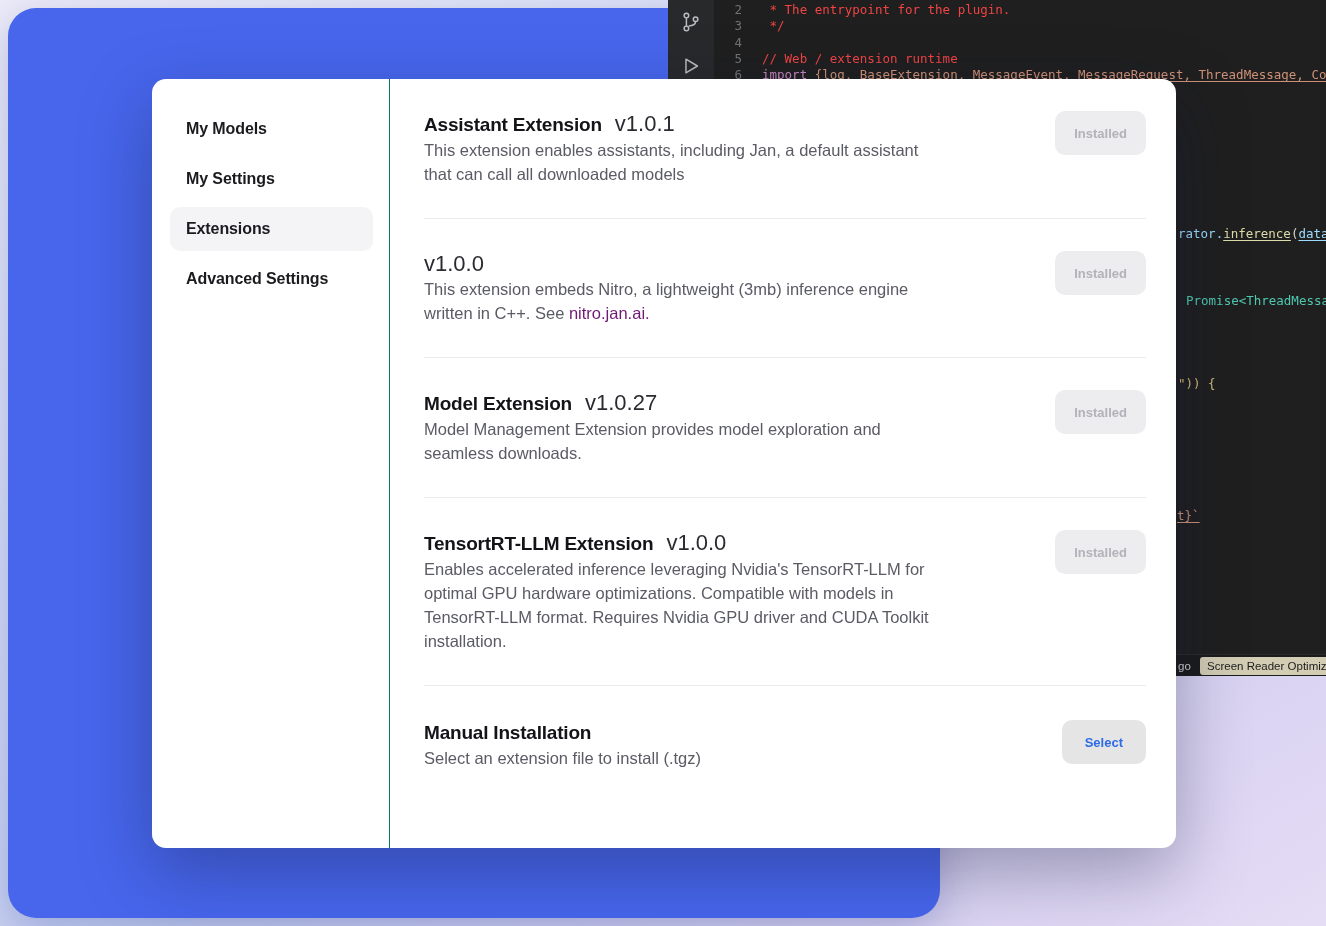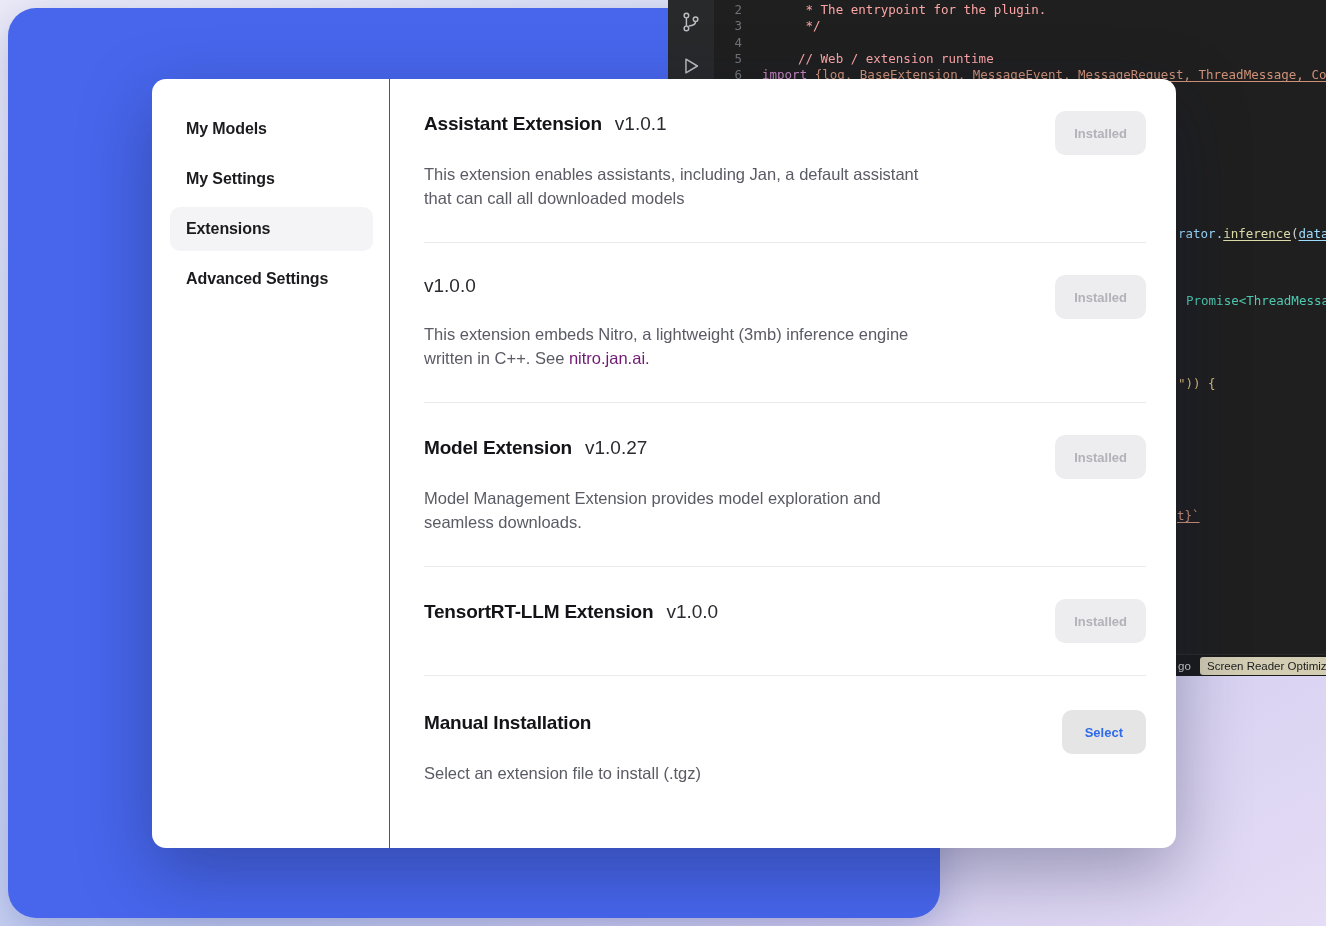--- a/index.html
+++ b/index.html
@@ -28,21 +28,21 @@
   }
   .activity-bar {
     position: absolute; left: 0; top: 0; width: 46px; height: 100%;
     background: #28292b; display: flex; flex-direction: column;
     align-items: center; padding-top: 11px; gap: 22px;
   }
   .activity-bar svg { display: block; }
   .code-pane { position: absolute; left: 46px; top: 2px; right: 0; }
   .code-line { display: flex; height: 16.3px; line-height: 16.3px; white-space: pre; }
   .ln { width: 28px; text-align: right; margin-right: 20px; color: #6f7377; flex-shrink: 0; }
-  .tok-comment { color: #fca5a5; margin-left: 36px; }
+  .tok-comment { color: #ef4444; }
   .tok-kw { color: #c586c0; }
   .tok-import { color: #ce9178; text-decoration: underline; text-underline-offset: 2px; }
   .frag {
     position: absolute; z-index: 2; white-space: pre;
     font-family: "DejaVu Sans Mono", "Liberation Mono", monospace;
     font-size: 12.5px; line-height: 16px; color: #d4d4d4;
   }
   .tok-fn { color: #dcdcaa; }
   .tok-var { color: #9cdcfe; }
   .tok-type { color: #4ec9b0; }
@@ -82,23 +82,23 @@
 
   .content { flex: 1; padding: 0 30px 0 34px; overflow: hidden; }
   .ext {
     display: flex; justify-content: space-between; gap: 24px;
     padding: 32px 0; border-bottom: 1px solid #ebebee;
   }
   .ext.last { border-bottom: none; padding-top: 34px; }
   .ext-main { flex: 1; min-width: 0; }
   .ext-head { display: flex; align-items: baseline; gap: 13px; }
   .ext-title { font-size: 19px; line-height: 26px; font-weight: 700; color: #131318; letter-spacing: -0.2px; }
-  .ext-version { font-size: 19px; color: #2a2a31; }
+  .ext-version { font-size: 22px; color: #2a2a31; }
   .desc {
-    margin-top: 25px; font-size: 16.5px; line-height: 24px; color: #5a5b64;
+    margin-top: 0; font-size: 16.5px; line-height: 24px; color: #5a5b64;
     white-space: pre-line; max-width: 600px;
   }
   .desc a { color: #701a75; text-decoration: none; cursor: pointer; }
   .btn {
     align-self: flex-start; flex-shrink: 0; height: 44px; border: none;
     border-radius: 10px; font-family: inherit; font-size: 13px; font-weight: 600;
     padding: 0 19px; cursor: default; margin-left: 36px;
   }
   .btn.installed { background: #ededef; color: #b2b2b9; }
   .btn.select { background: #e5e5e5; color: #2e6bea; font-weight: 700; padding: 0 23px; cursor: pointer; }
@@ -203,20 +203,24 @@
         </div>
         <button class="btn installed">Installed</button>
       </section>
 
       <section class="ext">
         <div class="ext-main">
           <div class="ext-head">
             <span class="ext-title">TensortRT-LLM Extension</span>
             <span class="ext-version">v1.0.0</span>
           </div>
+          <p class="desc">Enables accelerated inference leveraging Nvidia's TensorRT-LLM for
+optimal GPU hardware optimizations. Compatible with models in
+TensorRT-LLM format. Requires Nvidia GPU driver and CUDA Toolkit
+installation.</p>
         </div>
         <button class="btn installed">Installed</button>
       </section>
 
       <section class="ext last">
         <div class="ext-main">
           <div class="ext-head">
             <span class="ext-title">Manual Installation</span>
           </div>
           <p class="desc">Select an extension file to install (.tgz)</p>

